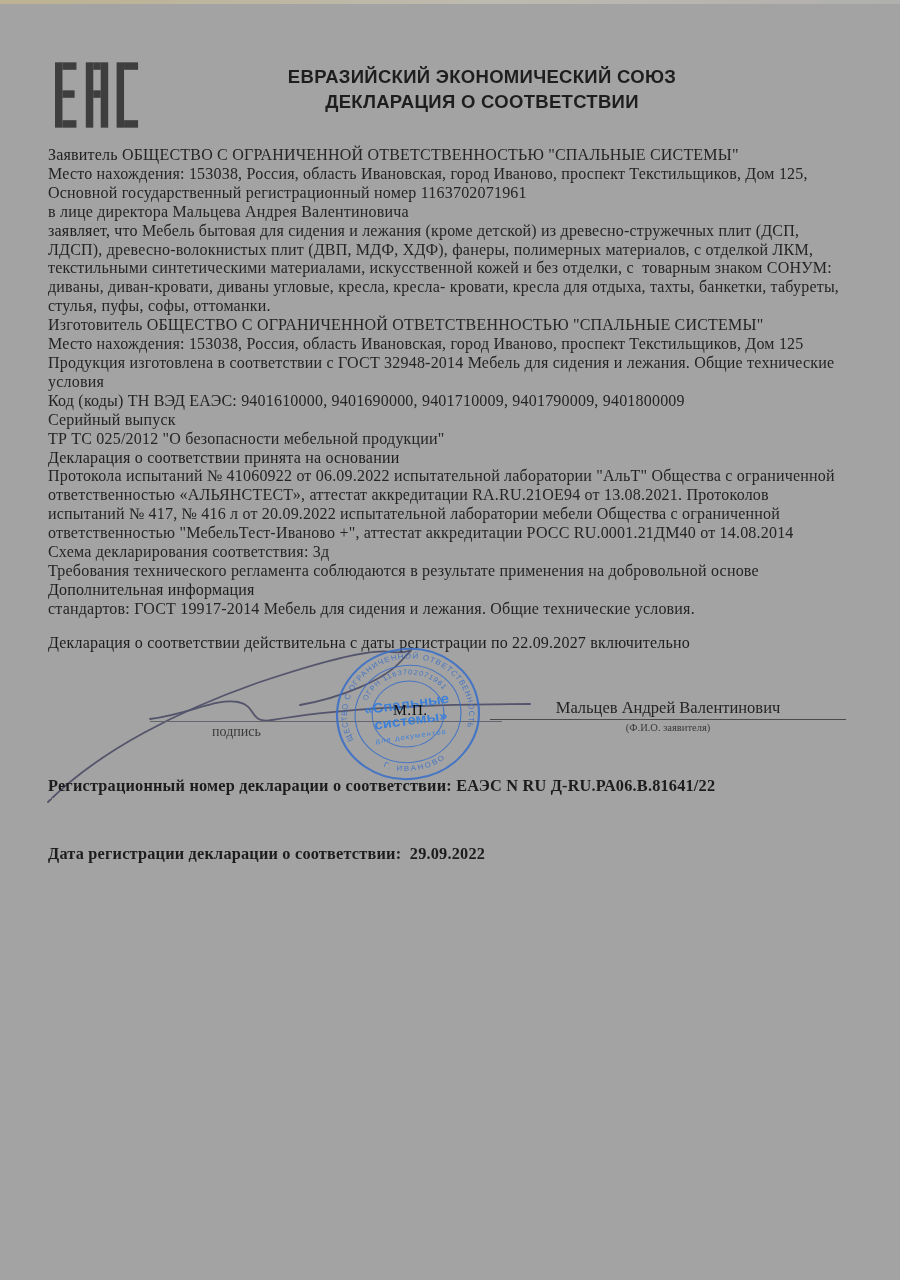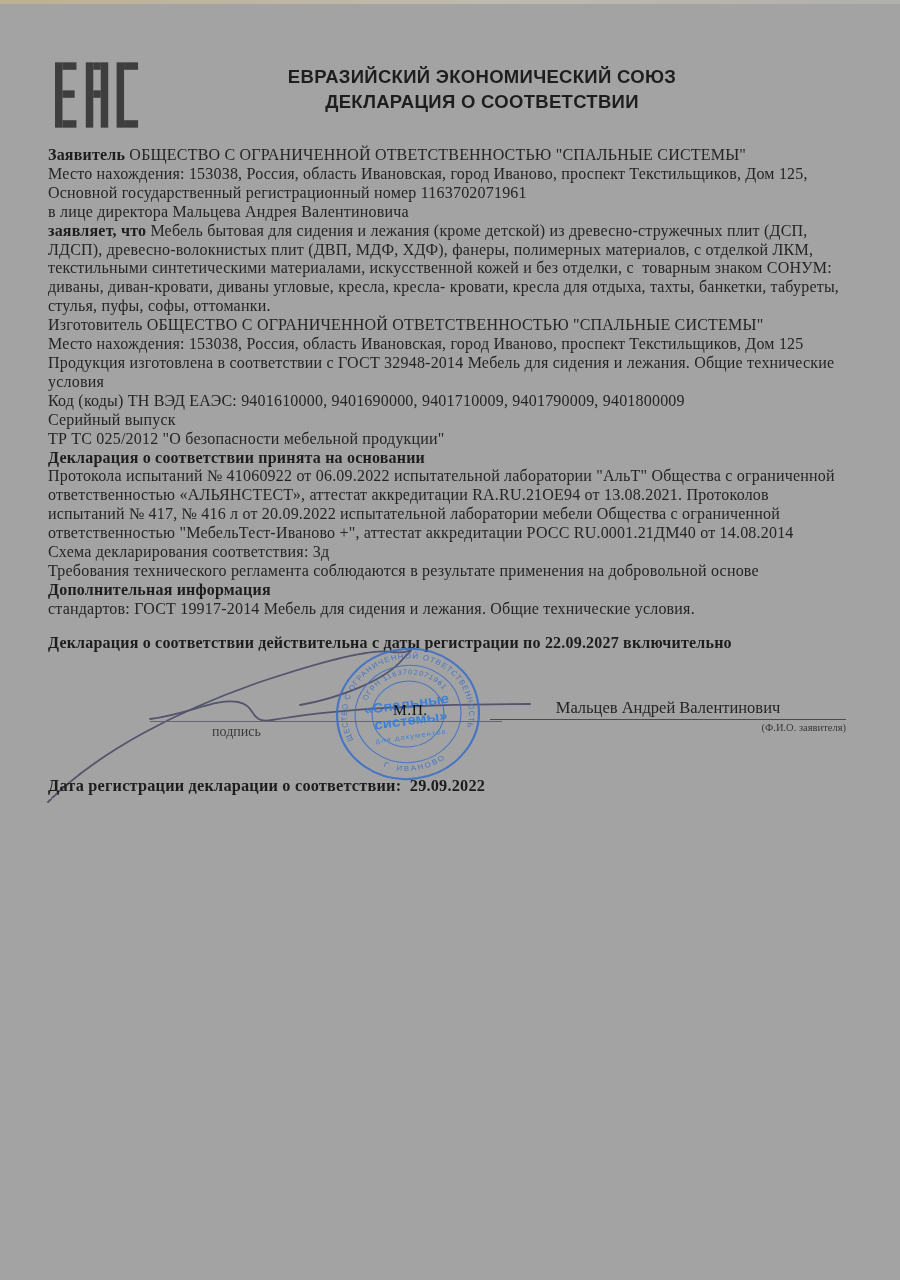--- a/index.html
+++ b/index.html
@@ -7,27 +7,27 @@
         font-family:"Liberation Serif",serif;color:#242424;}
   .scan-top{position:absolute;left:0;top:0;width:900px;height:4px;
         background:linear-gradient(to right, rgba(210,190,130,.55), rgba(238,230,200,.35) 55%, rgba(250,247,235,.15));}
   .logo{position:absolute;left:55px;top:60px;width:84px;height:70px;}
   .titles{position:absolute;left:232px;top:64px;width:500px;text-align:center;
         font-family:"Liberation Sans",sans-serif;font-weight:bold;font-size:18.5px;
         line-height:25px;color:#1e1e1e;letter-spacing:.3px;}
   .doc{position:absolute;left:48px;top:146px;width:812px;font-size:16px;line-height:18.9px;color:#242424;letter-spacing:.2px;}
   .doc-line{white-space:pre;}
   .doc-line.gap{margin-top:15px;}
-  .b{font-weight:bold;color:#1d1d1d;}
+  .b{font-weight:normal;color:#1d1d1d;}
   
   .sig-line{position:absolute;left:150px;top:721px;width:352px;border-top:1px solid #65656d;}
   .sig-caption{position:absolute;left:184px;top:724px;width:105px;text-align:center;font-size:14px;color:#3a3a3a;}
   .name{position:absolute;left:490px;top:698px;width:356px;text-align:center;font-size:16.5px;color:#242424;}
   .name-line{position:absolute;left:490px;top:719px;width:356px;border-top:1px solid #4a4a4a;}
-  .name-caption{position:absolute;left:490px;top:722px;width:356px;text-align:right;font-size:10.5px;color:#3a3a3a;}
+  .name-caption{position:absolute;left:490px;top:722px;width:356px;text-align:center;font-size:10.5px;color:#3a3a3a;}
   .reg{position:absolute;left:48px;top:730px;font-weight:bold;font-size:16.3px;line-height:22.5px;color:#1c1c1c;letter-spacing:.2px;white-space:pre;}
   .mp{position:absolute;left:393px;top:701px;font-size:15.5px;color:#101010;letter-spacing:.5px;}
   .stamp{position:absolute;left:323px;top:634px;width:170px;height:160px;opacity:.88;}
   .ink{position:absolute;left:40px;top:630px;width:520px;height:180px;}
   .artifact-line{position:absolute;left:45px;top:798px;width:806px;border-top:1px dotted #a8a39a;opacity:.85;}
 </style>
 </head>
 <body>
 
 <div class="page">
@@ -126,18 +126,19 @@
         <text x="0" y="-6" font-size="15">«Спальные</text>
         <text x="2" y="12" font-size="15">системы»</text>
         <text x="0" y="27" font-size="7.5" font-weight="normal" letter-spacing="1.2">для документов</text>
       </g>
     </g>
   </svg>
 
   <div class="mp">М.П.</div>
 
   <div class="reg">
+    <div>Регистрационный номер декларации о соответствии: ЕАЭС N RU Д-RU.РА06.В.81641/22</div>
     <div>Дата регистрации декларации о соответствии:  29.09.2022</div>
   </div>
 
   <div class="artifact-line"></div>
 
 </div>
 
 </body></html>

